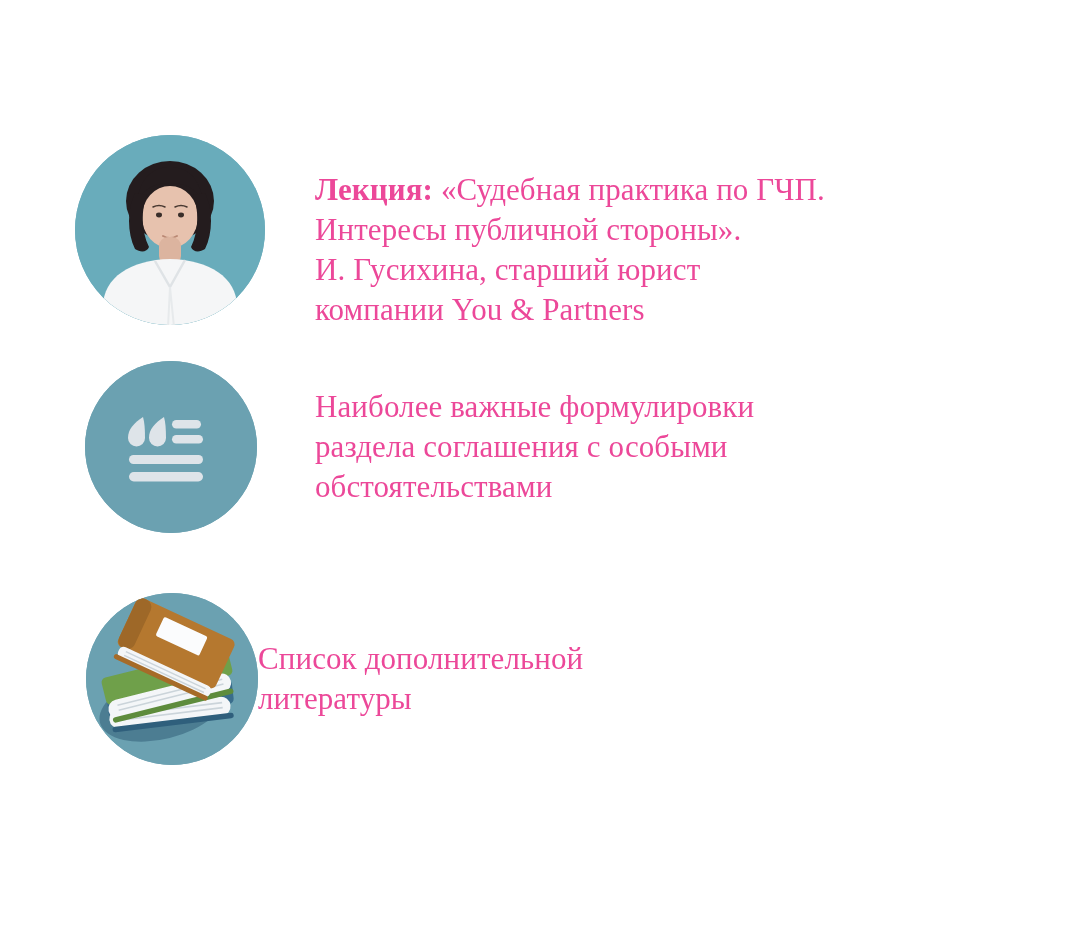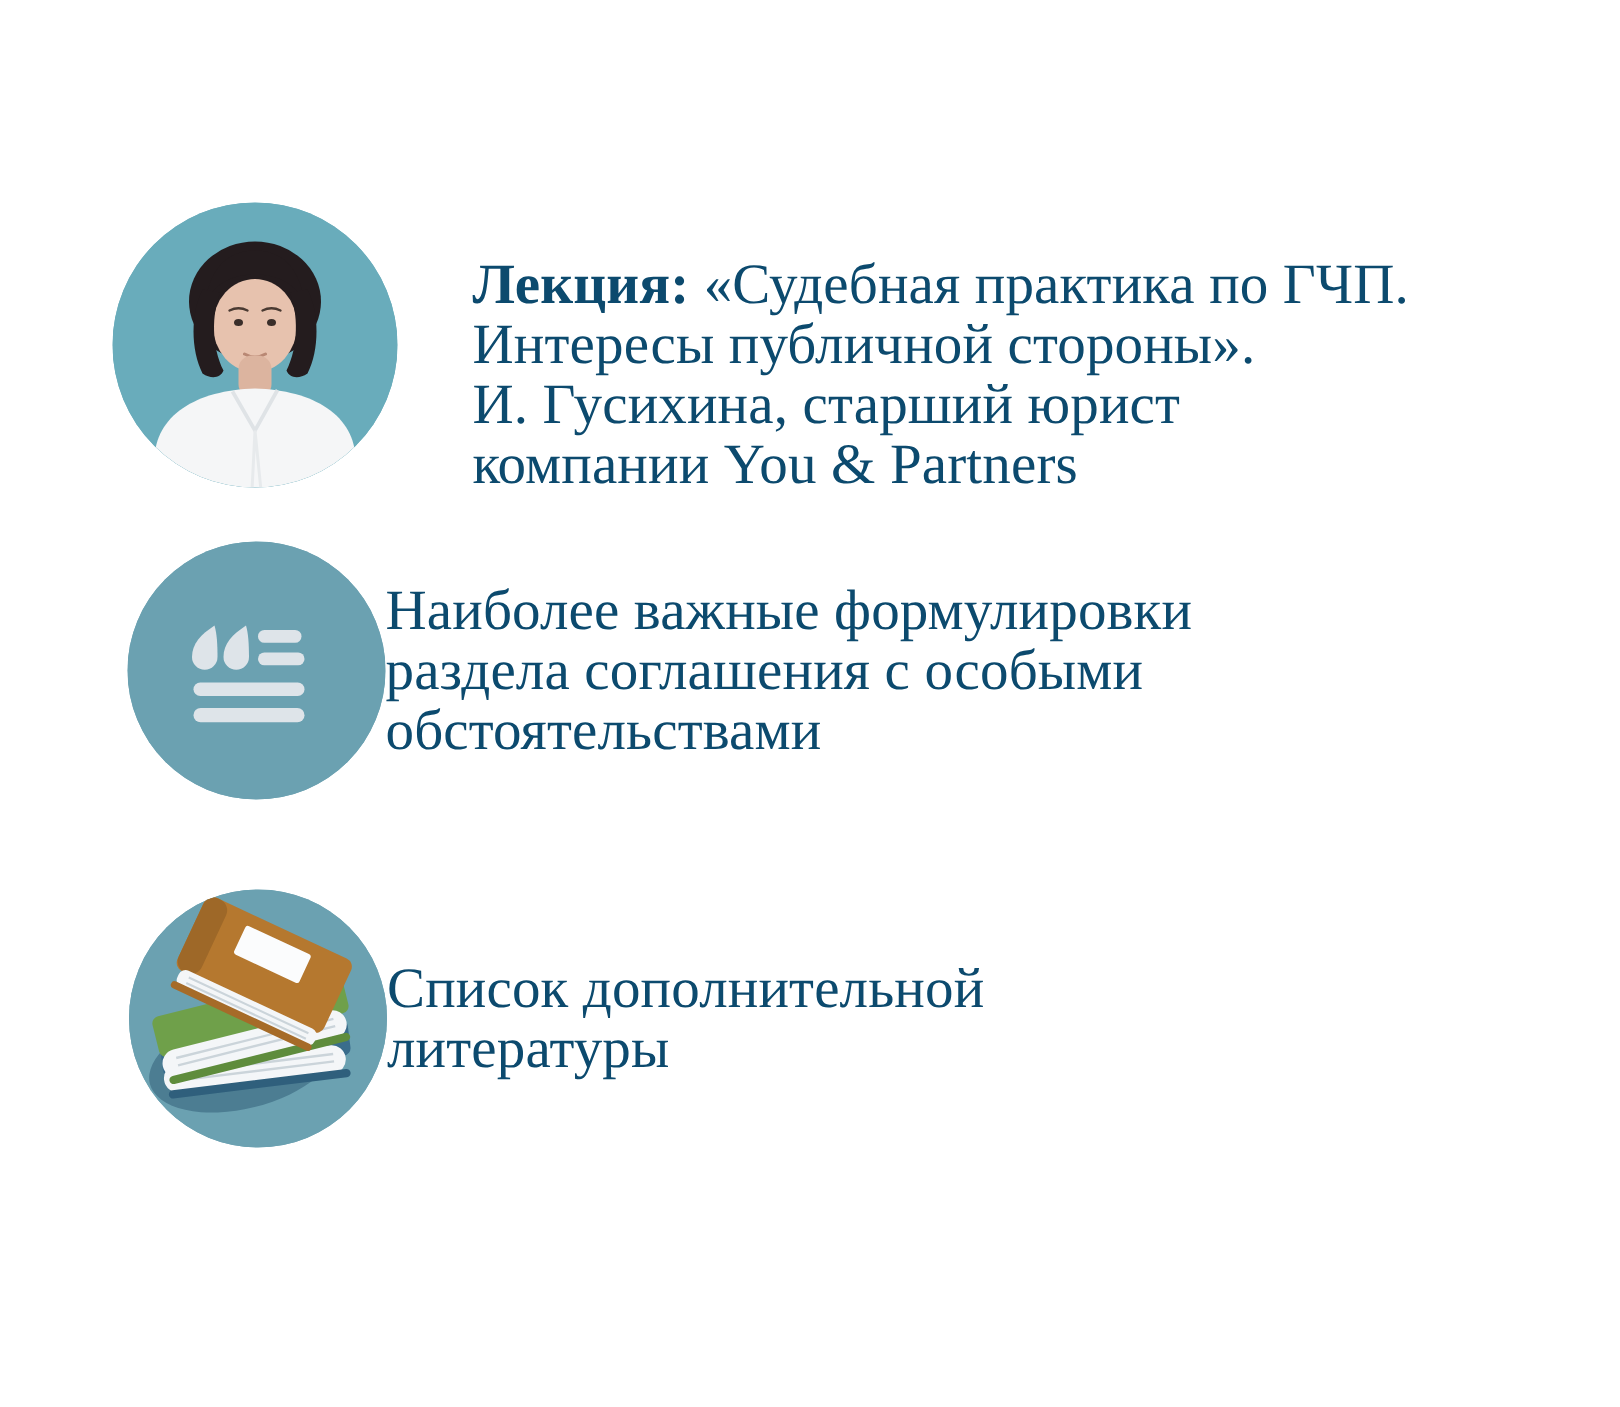--- a/index.html
+++ b/index.html
@@ -11,37 +11,37 @@
     overflow: hidden;
   }
   .slide { position: absolute; inset: 0; }
 
   .row {
     position: absolute;
     display: flex;
     align-items: center;
   }
   .row1 { top: 130px; left: 75px;  gap: 50px; }
-  .row2 { top: 361px; left: 85px;  }
+  .row2 { top: 361px; left: 85px;  gap: 58px; }
   .row3 { top: 593px; left: 86px;  }
 
   .circle {
     border-radius: 50%;
     overflow: hidden;
     flex: 0 0 auto;
     background: #6BA1B1;
   }
   .circle.photo { width: 190px; height: 190px; background: #69ACBB; }
   .circle.icon  { width: 172px; height: 172px; }
   .circle svg { display: block; width: 100%; height: 100%; }
 
   .item-text {
-    font-size: 38px;
+    font-size: 31px;
     line-height: 40px;
-    color: #0c4a6e;
+    color: #ec4899;
     white-space: pre-line;
     letter-spacing: 0.1px;
   }
   .item-text .lead { font-weight: 700; }
 </style>
 </head>
 <body>
 
 <div class="slide">
 

